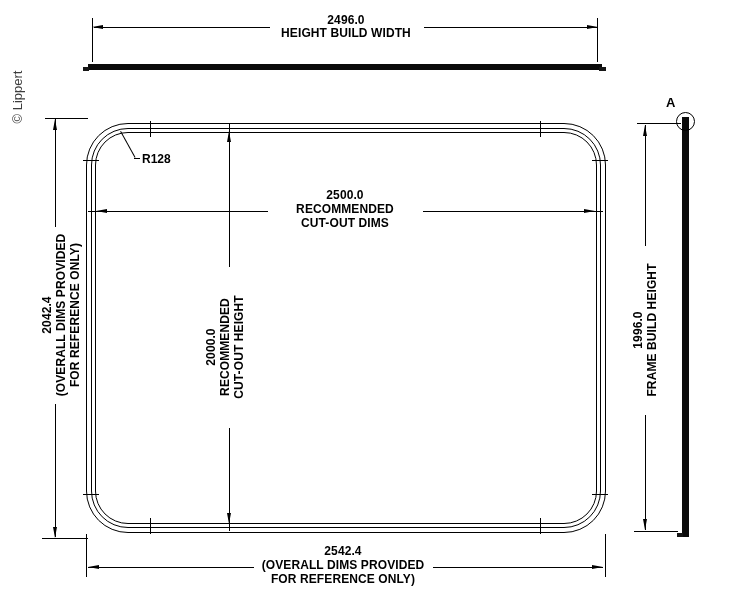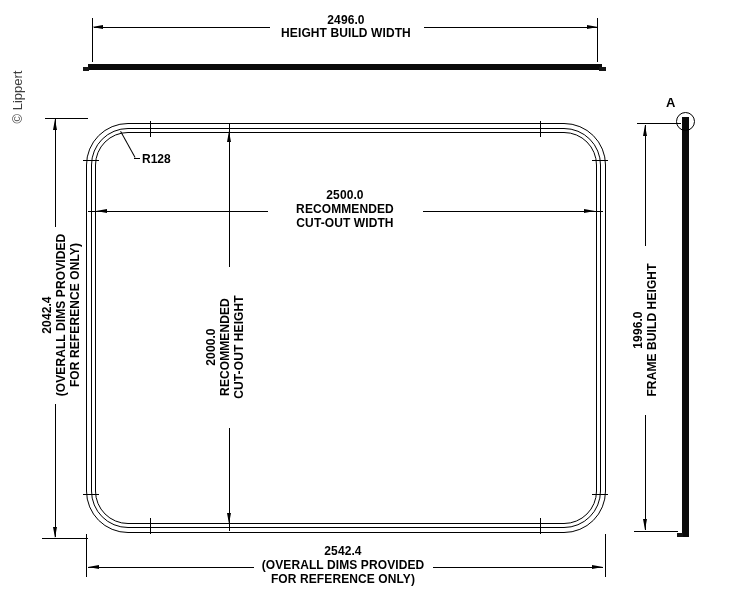--- a/index.html
+++ b/index.html
@@ -80,21 +80,21 @@
     <div class="leader" style="left:121px; top:131px; width:30px; transform:rotate(61deg);"></div>
     <div class="line hline" style="left:134px; top:158px; width:6px;"></div>
     <div class="radius-label" style="left:142px; top:152px;">R128</div>
 
     <div class="line hline" style="left:88px;  top:211px; width:180px;"></div>
     <div class="line hline" style="left:423px; top:211px; width:180px;"></div>
     <div class="arrow a-left" style="left:96px;  top:208.5px;"></div>
     <div class="arrow a-right" style="left:584px; top:208.5px;"></div>
     <div class="dimtext hblock" style="left:345px; top:188px;">2500.0</div>
     <div class="dimtext hblock" style="left:345px; top:202px;">RECOMMENDED</div>
-    <div class="dimtext hblock" style="left:345px; top:216px;">CUT-OUT WIDTH</div>
+    <div class="dimtext hblock" style="left:345px; top:216px;">CUT-OUT DIMS</div>
 
     <div class="line vline" style="left:229px; top:124px; height:143px;"></div>
     <div class="line vline" style="left:229px; top:428px; height:103px;"></div>
     <div class="arrow a-up" style="left:226.5px; top:131px;"></div>
     <div class="arrow a-down" style="left:226.5px; top:513px;"></div>
     <div class="dimtext vblock" style="left:225px; top:347px;">
       <div>2000.0</div>
       <div>RECOMMENDED</div>
       <div>CUT-OUT HEIGHT</div>
     </div>

